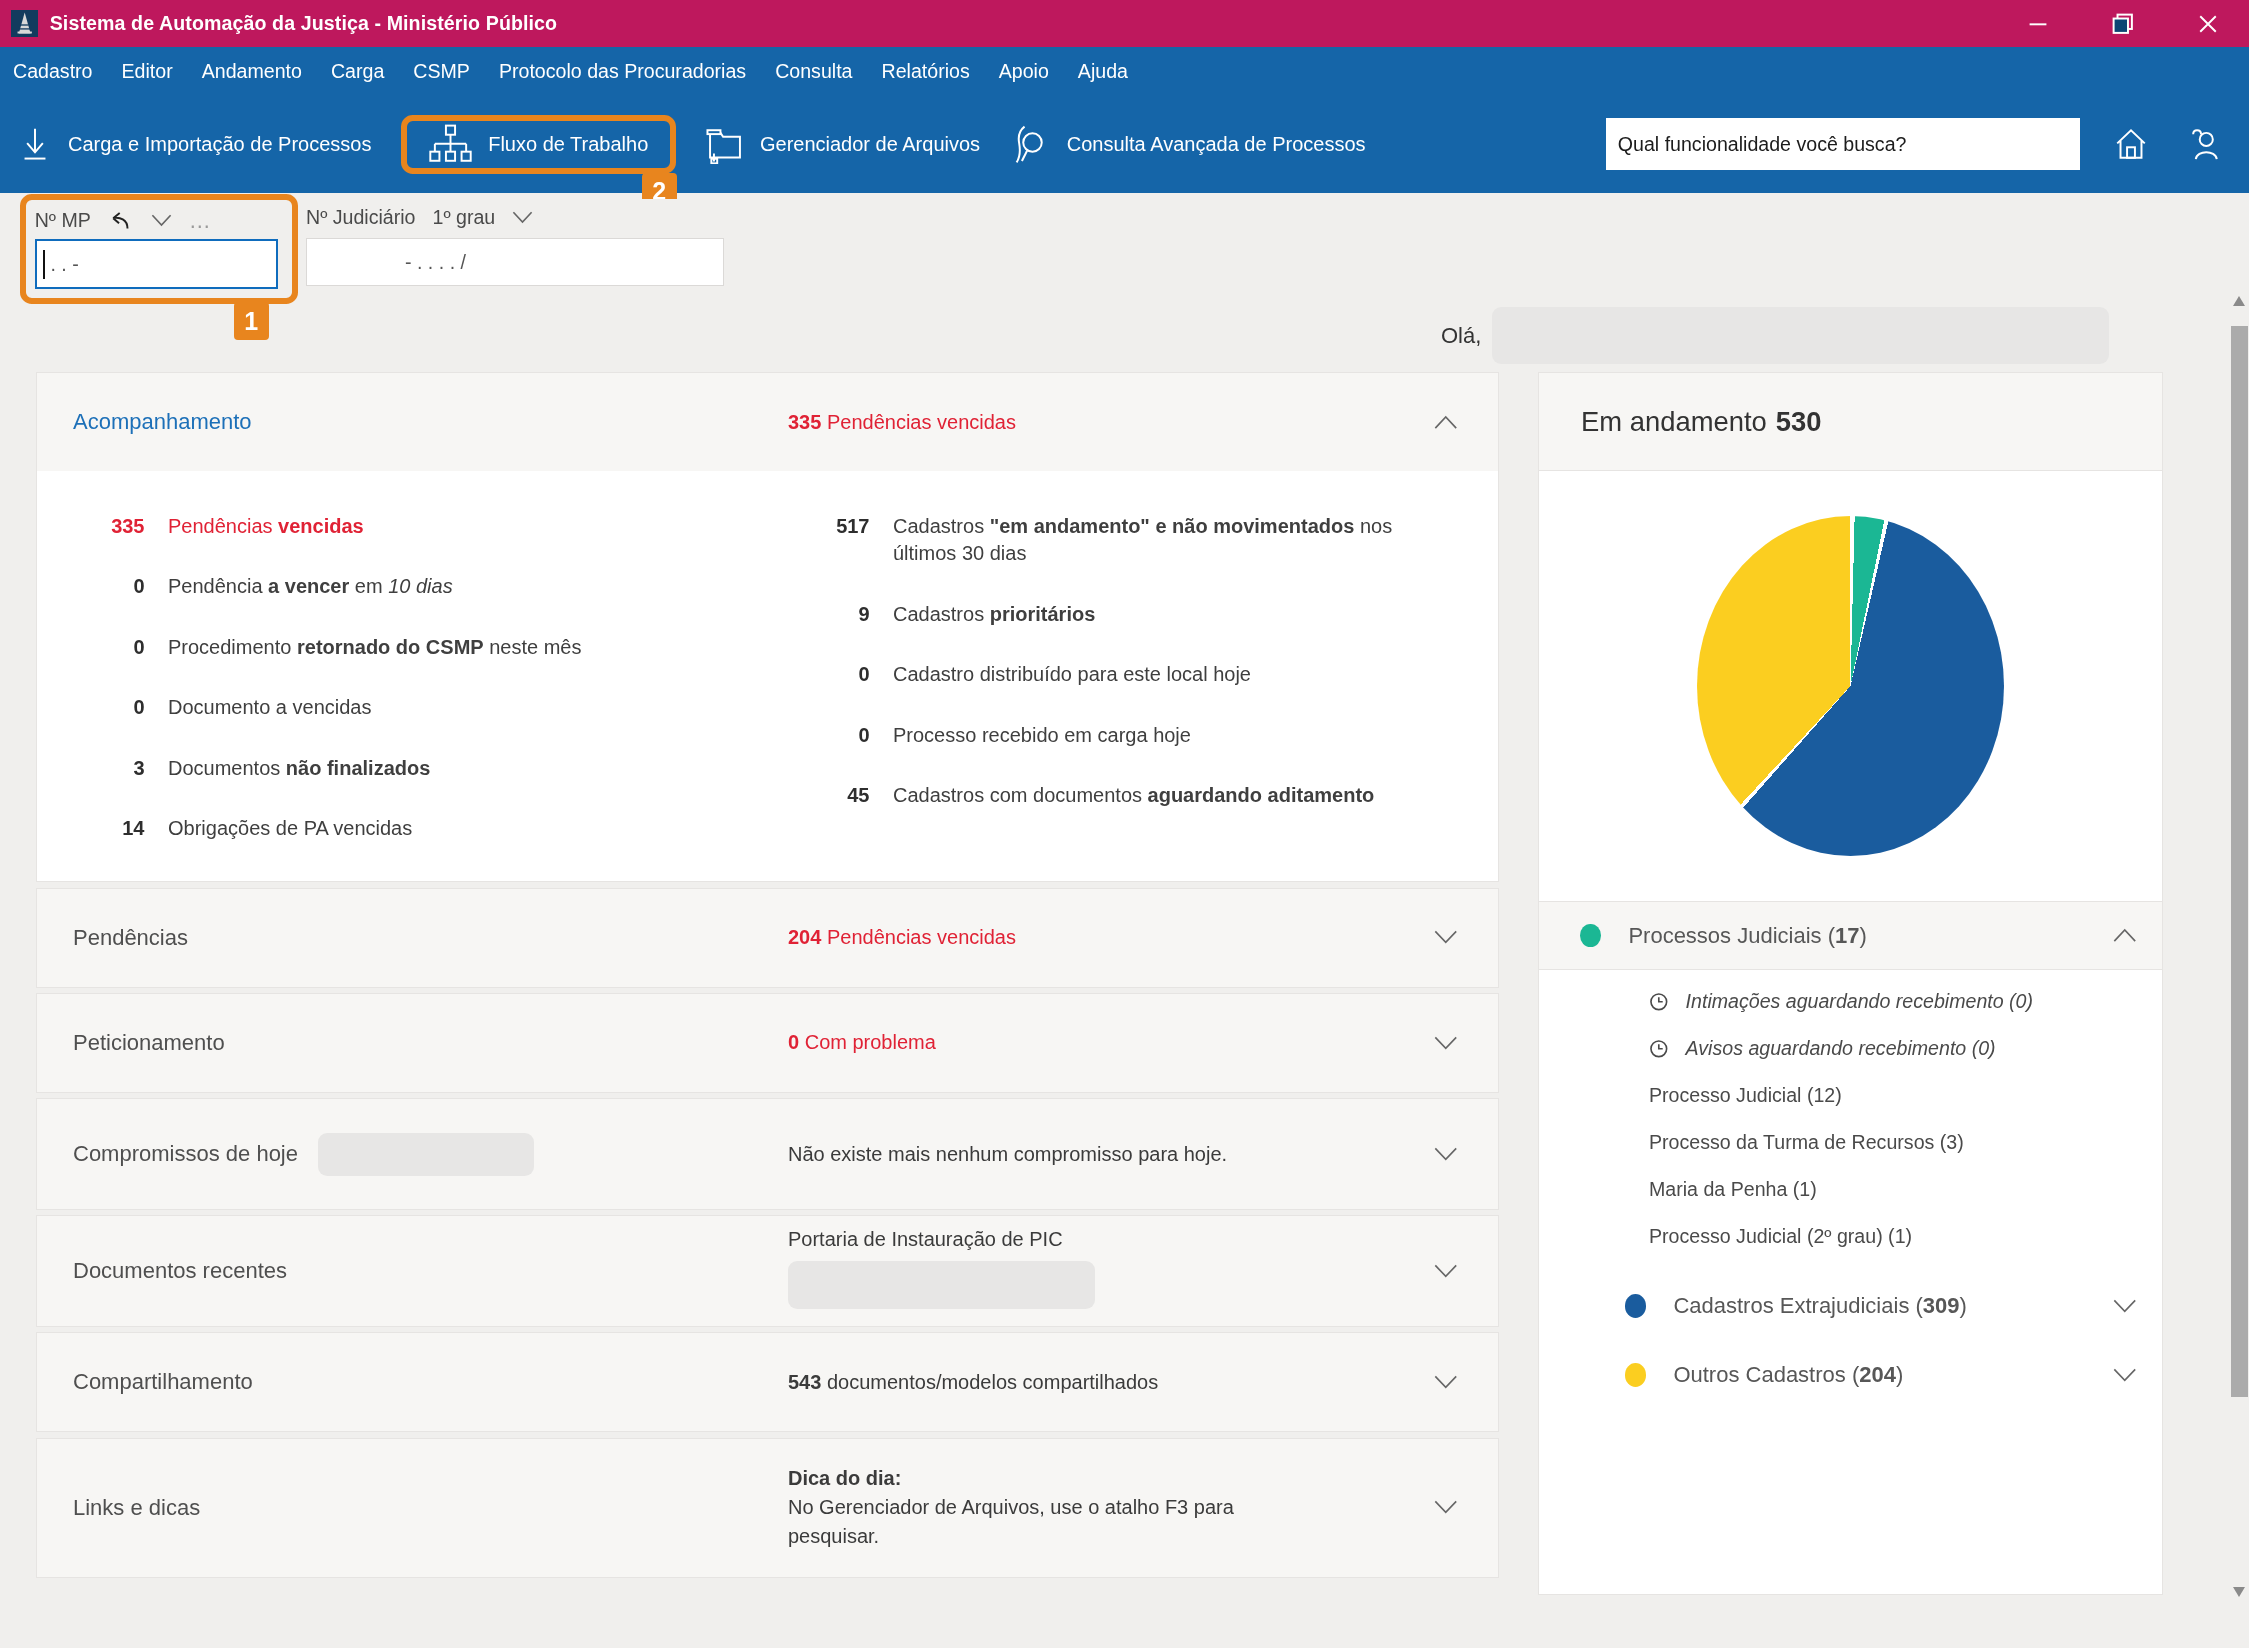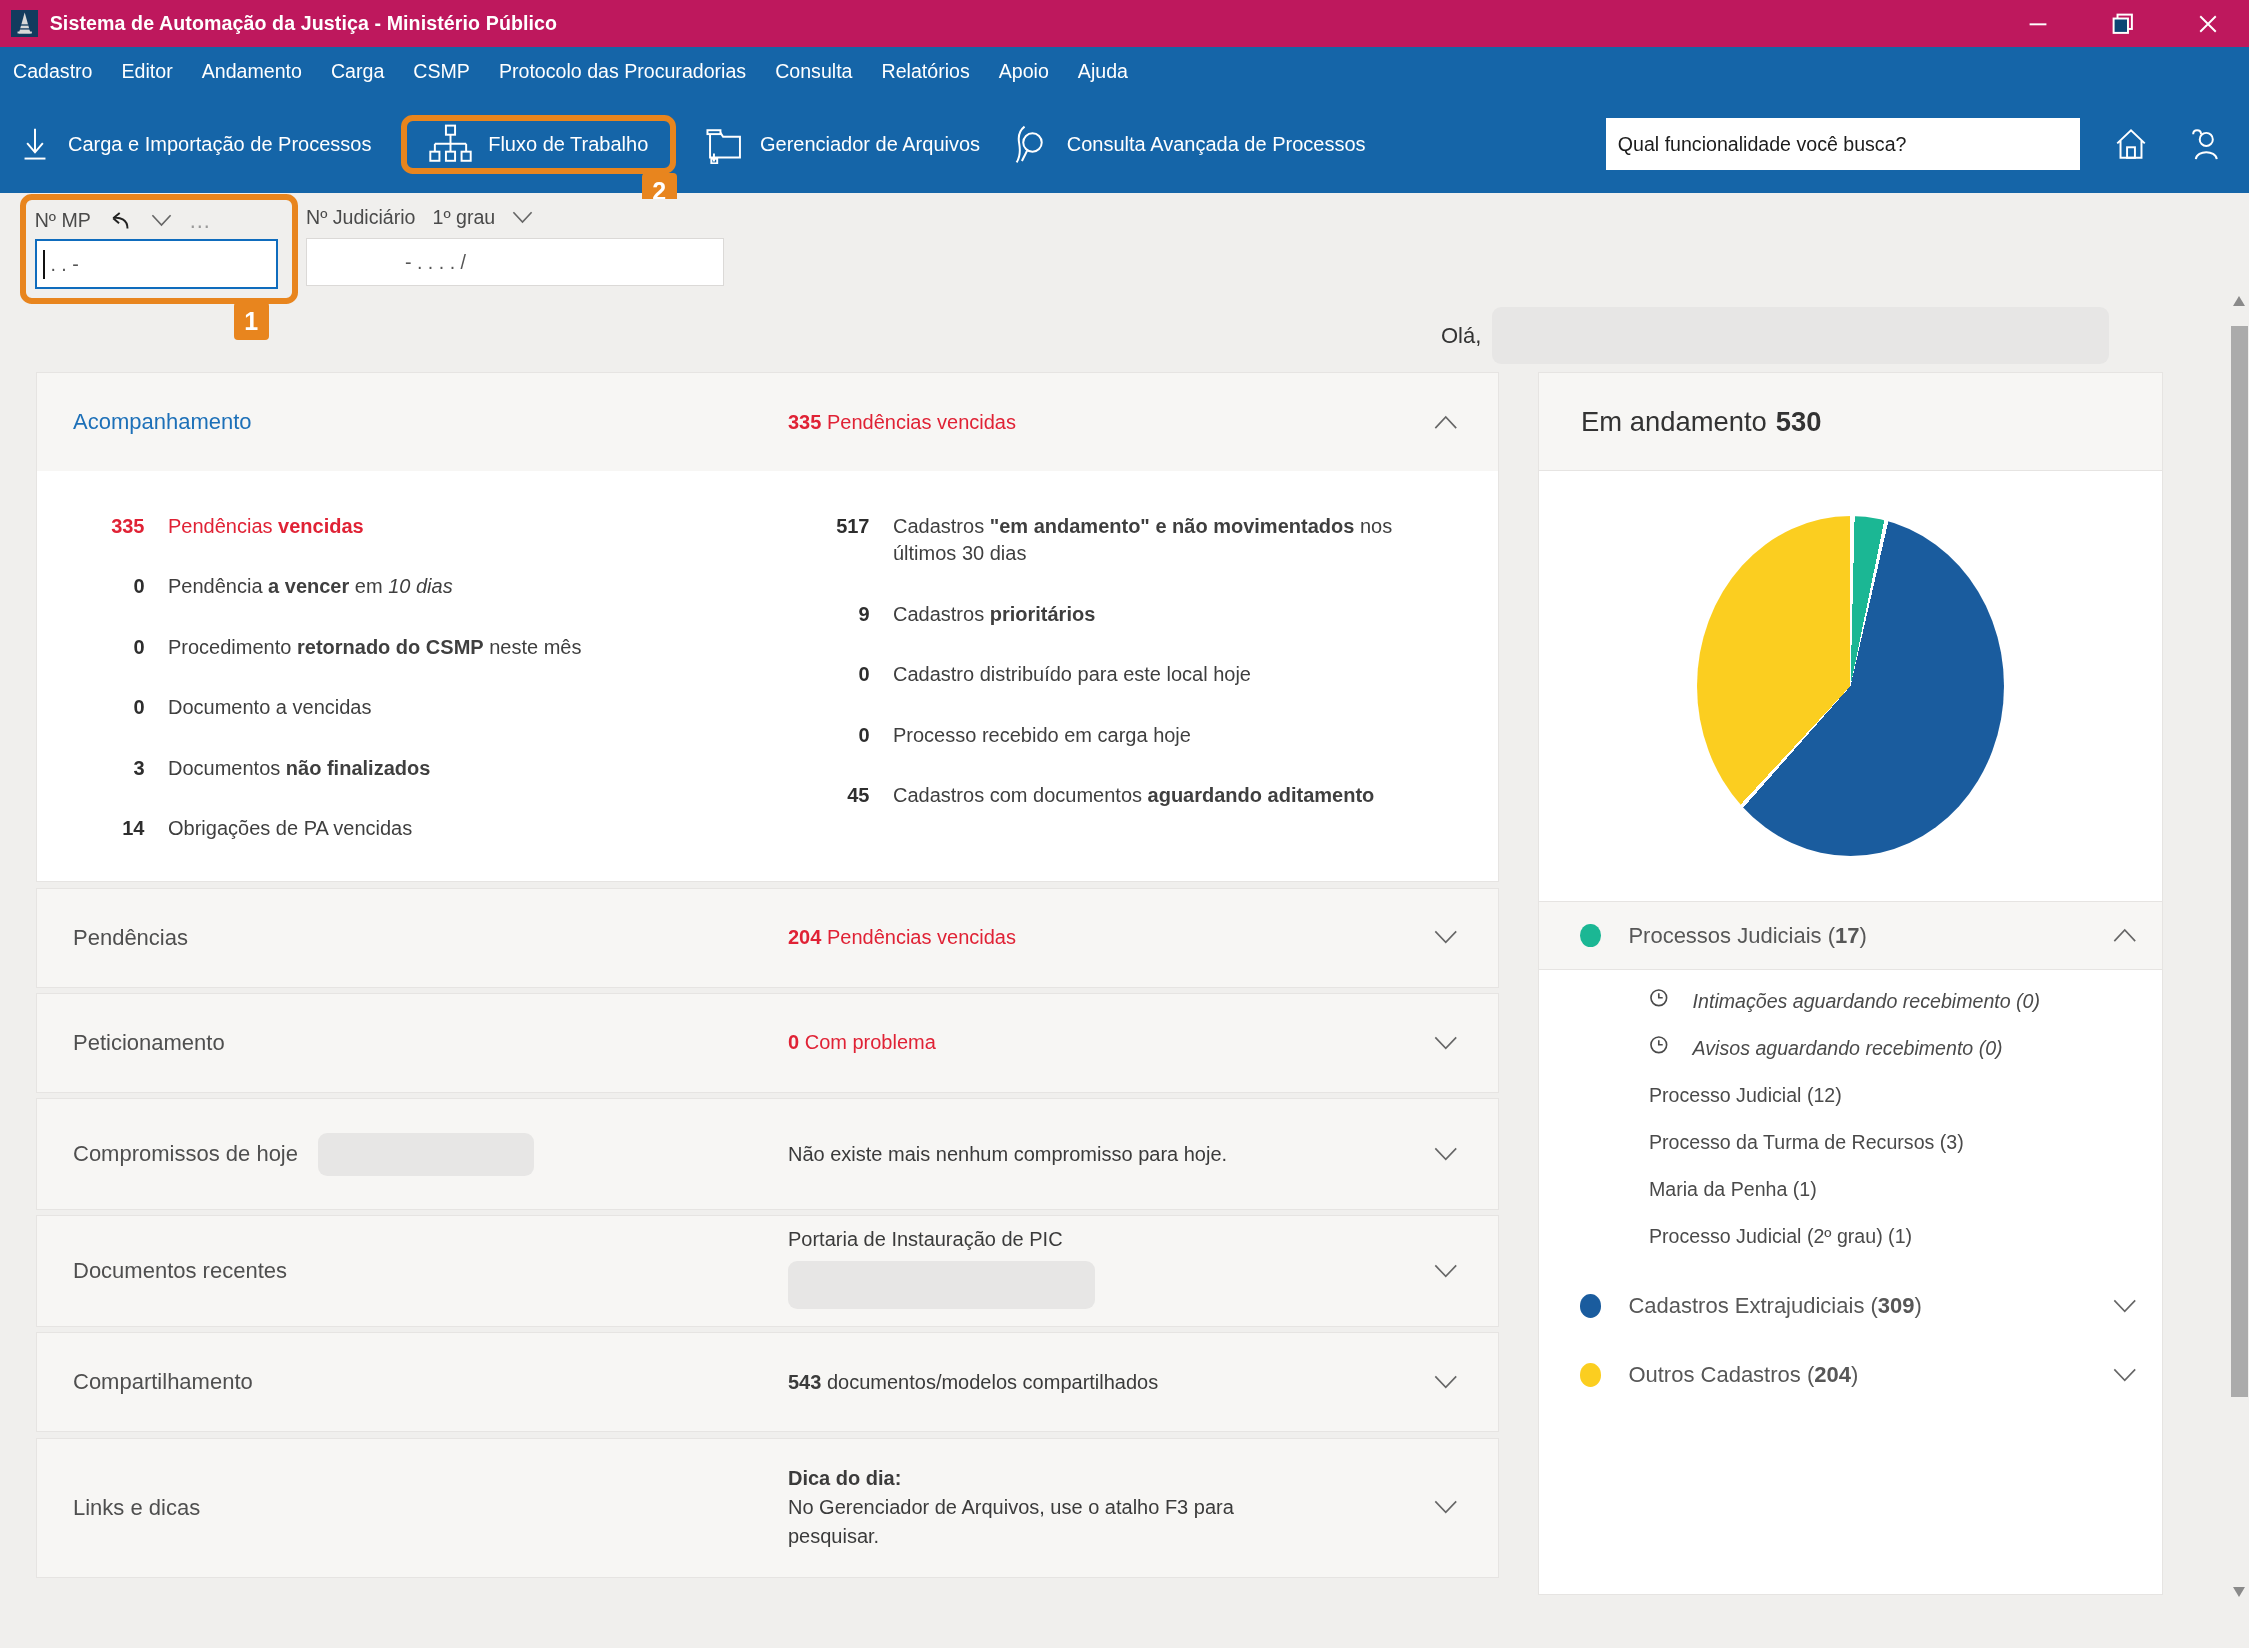--- a/index.html
+++ b/index.html
@@ -95,25 +95,25 @@
     height:98px; background:#F7F6F4; border-bottom:0.7px solid #E6E4E2;
     display:flex; align-items:center; padding-left:42px; font-size:27.4px; color:#333;
   }
   .right-header b { margin-left:9.1px; }
   .pie-wrap { height:430px; display:flex; align-items:center; justify-content:center; }
   .pie { width:307px; height:340px; border-radius:50%; }
   .legend-head {
     height:69px; background:#F7F6F4; border-top:0.7px solid #E6E4E2; border-bottom:0.7px solid #E6E4E2;
     display:flex; align-items:center; padding:0 26px 0 41px; font-size:22px; color:#575757;
   }
-  .legend-row { display:flex; align-items:center; padding:0 26px 0 41px; font-size:22px; color:#575757; height:69px; }
+  .legend-row { display:flex; align-items:center; padding:0 26px 0 41px; font-size:22px; color:#575757; height:69px;margin-left:45px; }
   .dot { width:21px; height:23.5px; border-radius:50%; margin-right:27.4px; flex:0 0 auto; }
   .legend-chev { margin-left:auto; }
   .sub-list { padding:18.3px 0 22px 110px; display:flex; flex-direction:column; gap:21px; }
-  .sub-item { font-size:19.6px; color:#4A4A4A; display:flex; gap:24px; line-height:26px;}
+  .sub-item { font-size:19.6px; color:#4A4A4A; display:flex; align-items:center; gap:17px; line-height:26px;}
   .sub-item.it { font-style:italic; }
   
   .vscroll { position:absolute; right:0; top:287px; width:22px; height:1361px; background:#F0EFED; }
   .vscroll .arrow-up, .vscroll .arrow-down {
     position:absolute; left:4.6px; width:0; height:0; border-left:6.5px solid transparent; border-right:6.5px solid transparent;
   }
   .arrow-up { top:9.1px; border-bottom:10.5px solid #8A8A8A; }
   .arrow-down { top:1300px; border-top:10.5px solid #8A8A8A; }
   .vthumb { position:absolute; left:2.6px; top:39px; width:17px; height:1071px; background:#ABABAB; }
   svg { display:block; }

